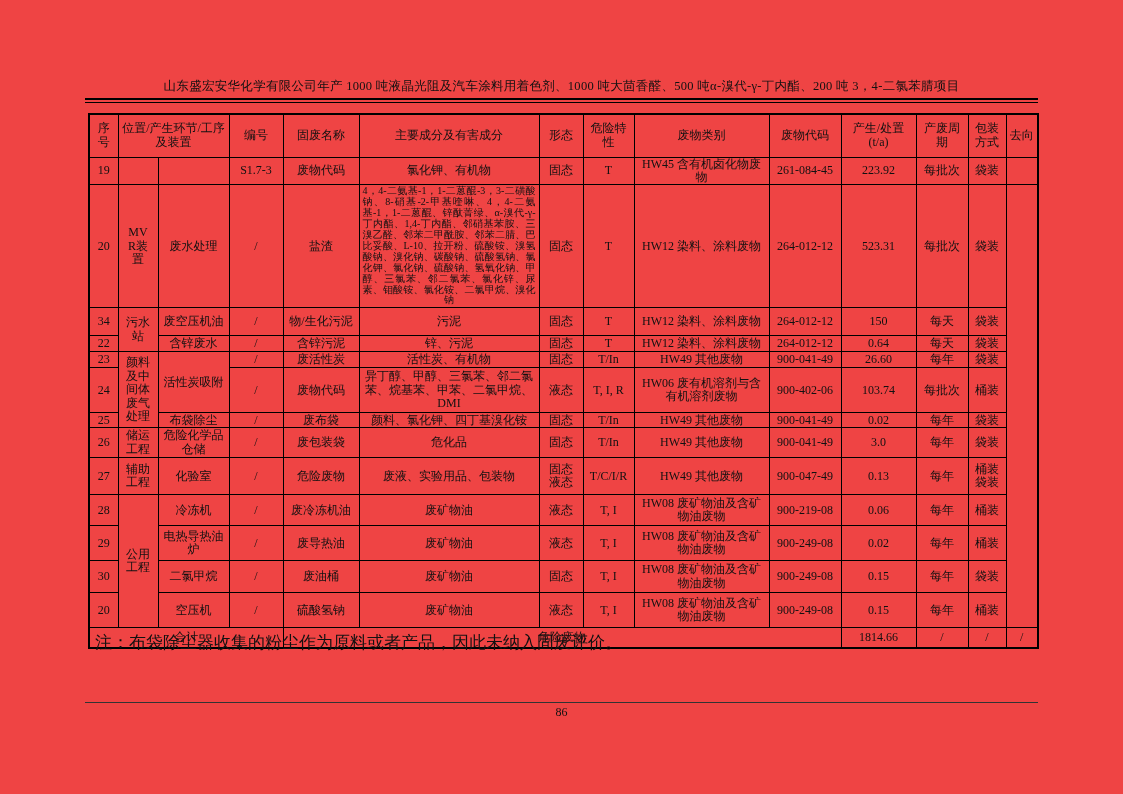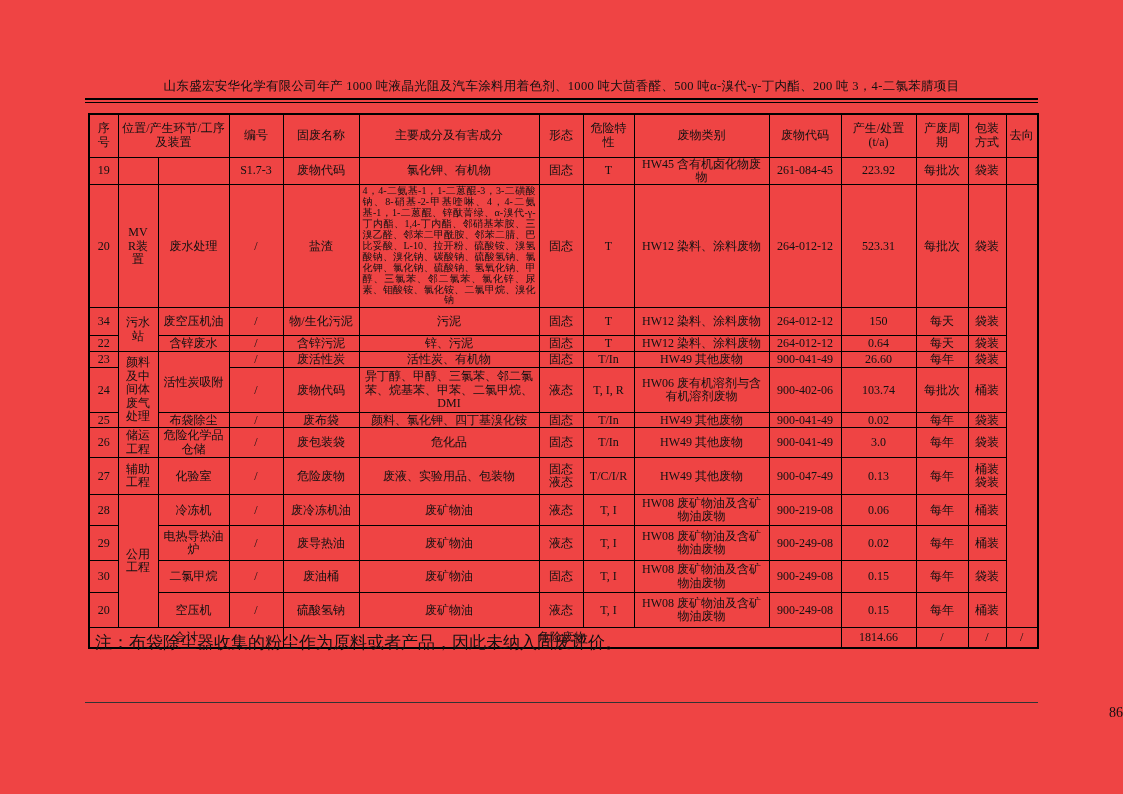--- a/index.html
+++ b/index.html
@@ -46,21 +46,21 @@
   .note-text{
     position:absolute;top:631px;left:95px;
     font-size:17px;color:#111;
   }
   .footer-rule{
     position:absolute;top:702px;left:85px;width:953px;
     border-top:1px solid #333;height:0;
   }
   .page-number{
     position:absolute;top:705px;left:0;width:100%;
-    text-align:right;font-size:14px;color:#111;
+    text-align:center;font-size:12px;color:#111;
   }
 </style>
 </head>
 <body>
 
 <div class="page">
 
   <div class="doc-title">山东盛宏安华化学有限公司年产 1000 吨液晶光阻及汽车涂料用着色剂、1000 吨大茴香醛、500 吨α-溴代-γ-丁内酯、200 吨 3，4-二氯苯腈项目</div>
   <div class="title-rule"></div>
 

